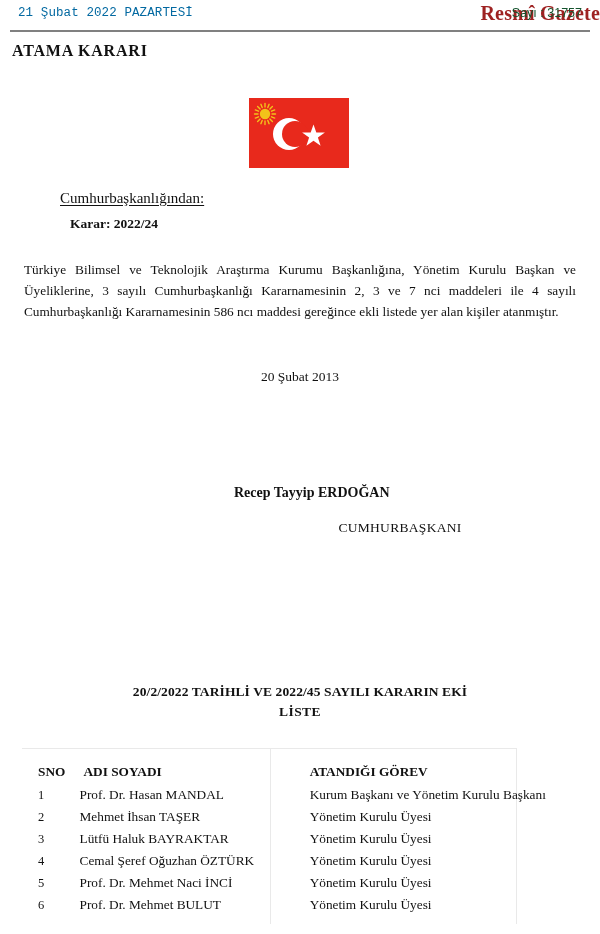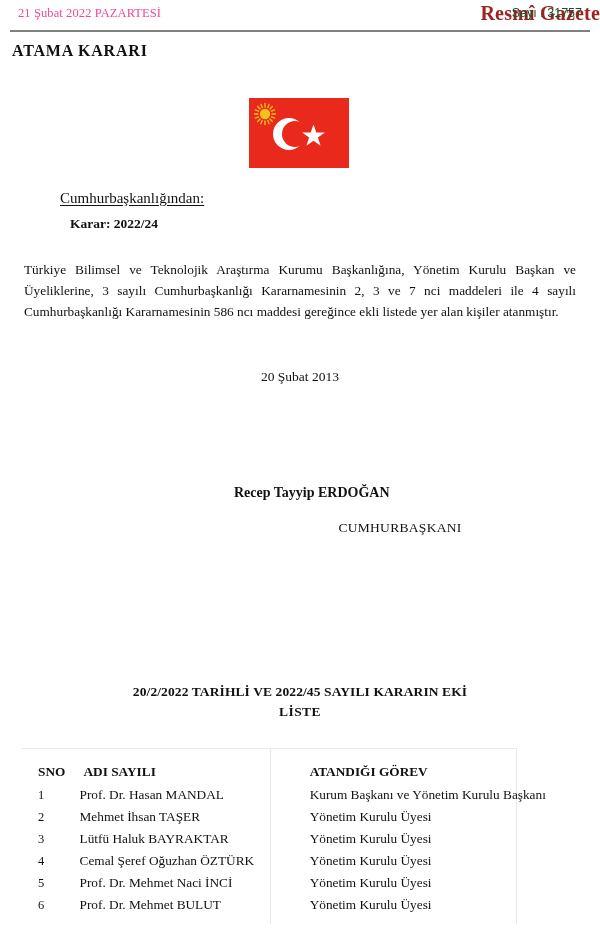--- a/index.html
+++ b/index.html
@@ -19,24 +19,24 @@
   
   .masthead {
     position: absolute;
     left: 0; top: 0;
     width: 600px;
     height: 32px;
   }
   .masthead-date {
     position: absolute;
     left: 18px; top: 6px;
-    font-family: Liberation Serif, serif;
+    font-family: Liberation Mono, monospace;
     font-size: 12.5px;
     letter-spacing: 0.1px;
-    color: #ec4899;
+    color: #0369a1;
   }
   .masthead-title {
     position: absolute;
     left: 0; top: 2px;
     width: 600px;
     text-align: right;
     font-size: 20px;
     font-weight: bold;
     color: #9e2222;
     letter-spacing: 0.2px;
@@ -245,21 +245,21 @@
 <div class="annex-heading-2">LİSTE</div>
 
 <div class="grid-line grid-h1"></div>
 <div class="grid-line grid-v1"></div>
 <div class="grid-line grid-v2"></div>
 
 <table class="list-table">
   <thead>
     <tr>
       <th class="col-sno">SNO</th>
-      <th class="col-name">ADI SAYILI</th>
+      <th class="col-name">ADI SOYADI</th>
       <th class="col-role">ATANDIĞI GÖREV</th>
     </tr>
   </thead>
   <tbody>
     <tr>
       <td class="col-sno cell-sno">1</td>
       <td class="col-name">Prof. Dr. Hasan MANDAL</td>
       <td class="col-role">Kurum Başkanı ve Yönetim Kurulu Başkanı</td>
     </tr>
     <tr>

